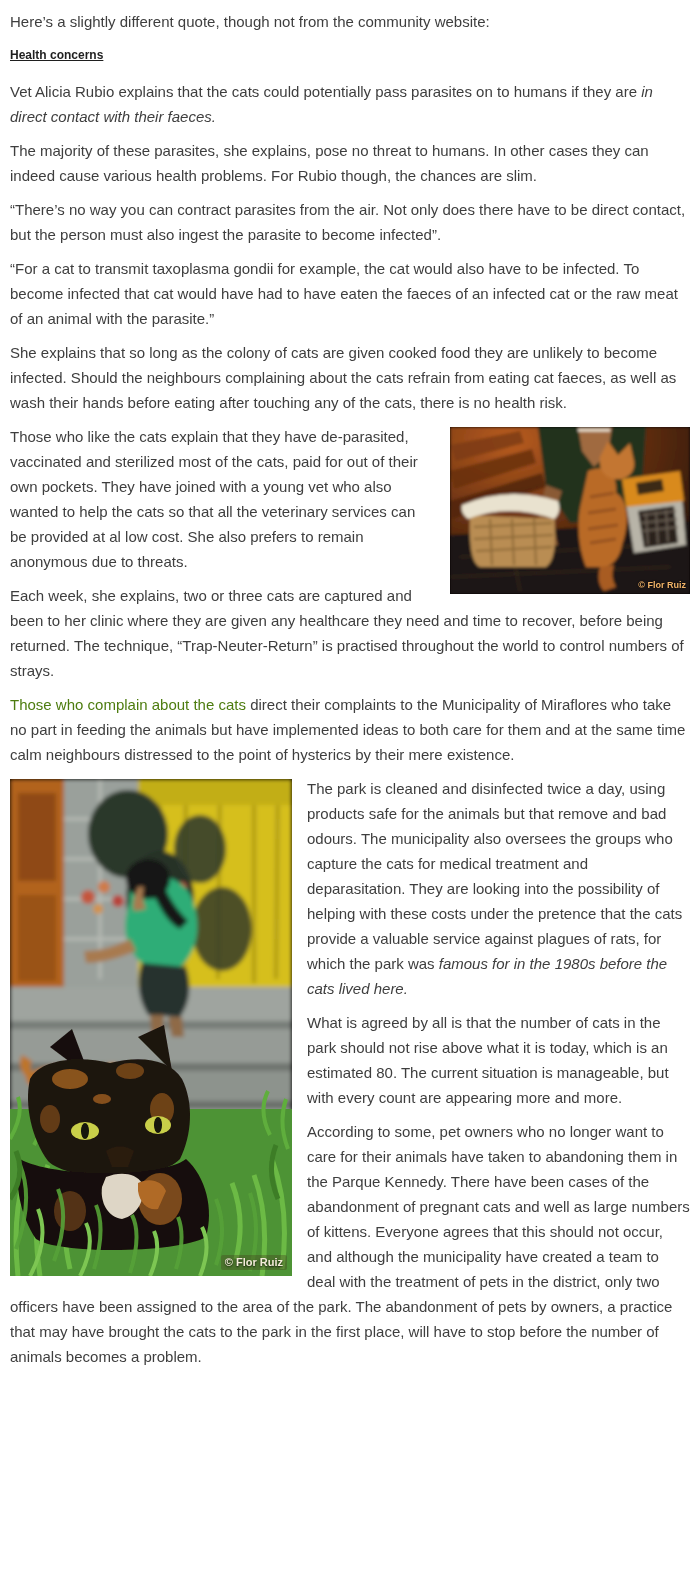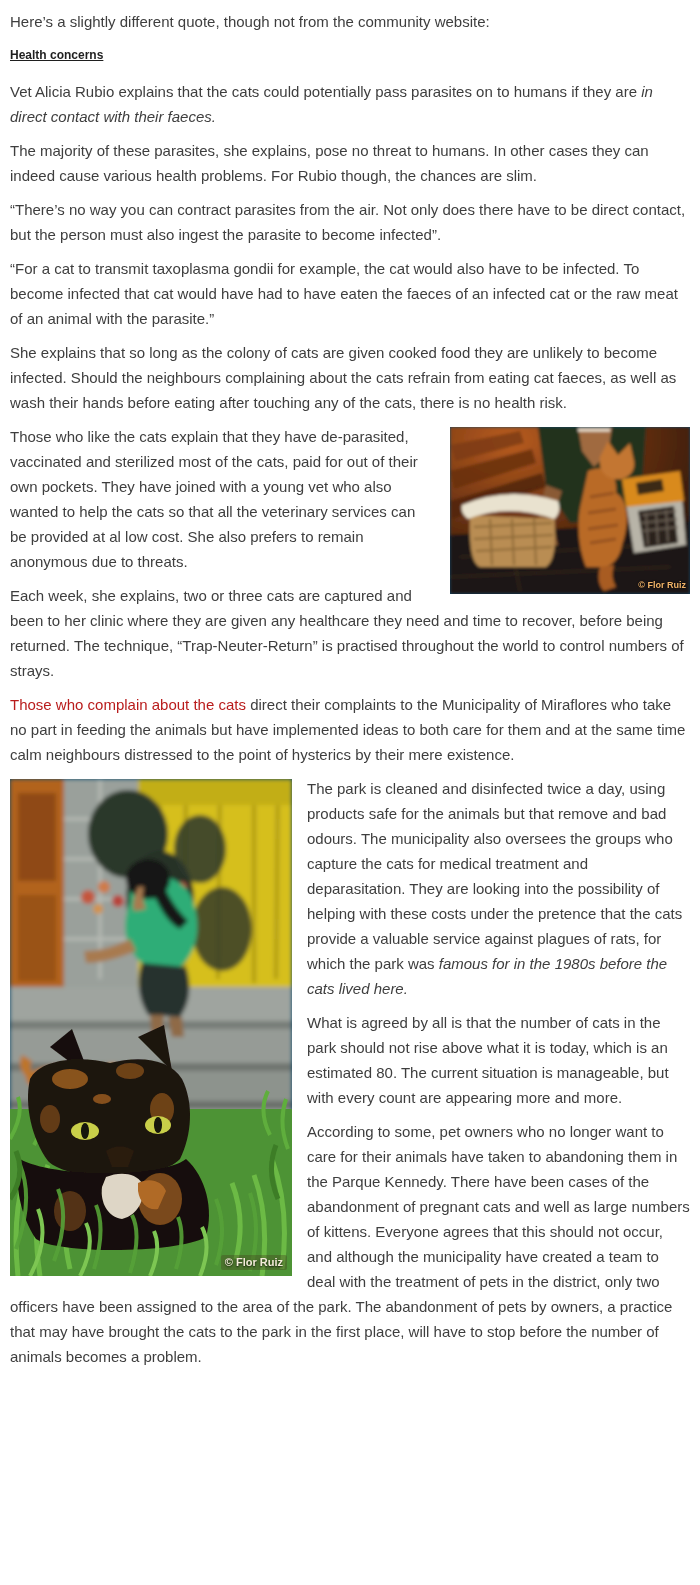--- a/index.html
+++ b/index.html
@@ -22,25 +22,25 @@
     padding-left: 38px;
   }
   h3.sec {
     font-size: 12px;
     font-weight: bold;
     color: #1f1f1f;
     text-decoration: underline;
     margin: 6px 0 11px;
   }
   .em { font-style: italic; }
-  a.link-red { color: #b91c1c; text-decoration: none; cursor: pointer; }
+  a.link-red { color: #4d7c0f; text-decoration: none; cursor: pointer; }
   .photo {
     position: relative;
     overflow: hidden;
-    background: #0c4a6e;
+    background: #000000;
   }
   .photo svg { display: block; width: 100%; height: 100%; }
   .photo-right {
     float: right;
     width: 240px;
     height: 167px;
     margin: 3px 0 8px 14px;
   }
   .photo-left {
     float: left;

